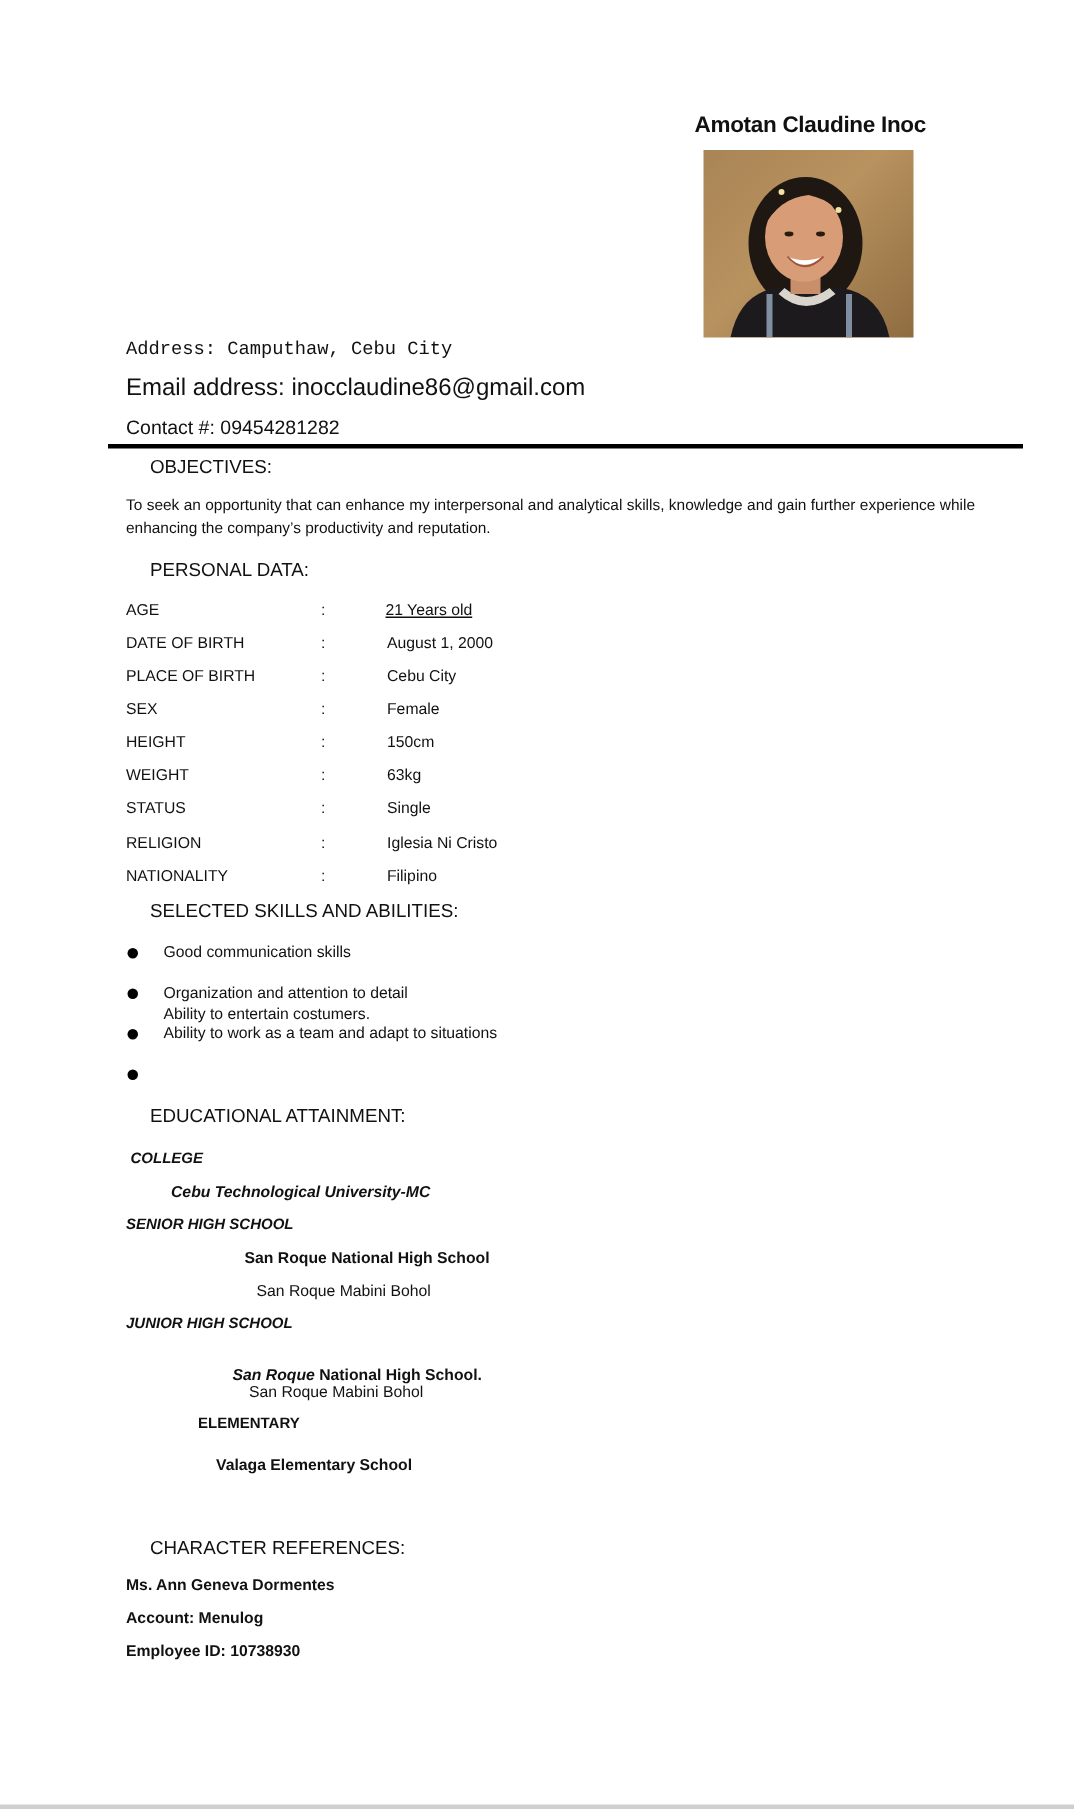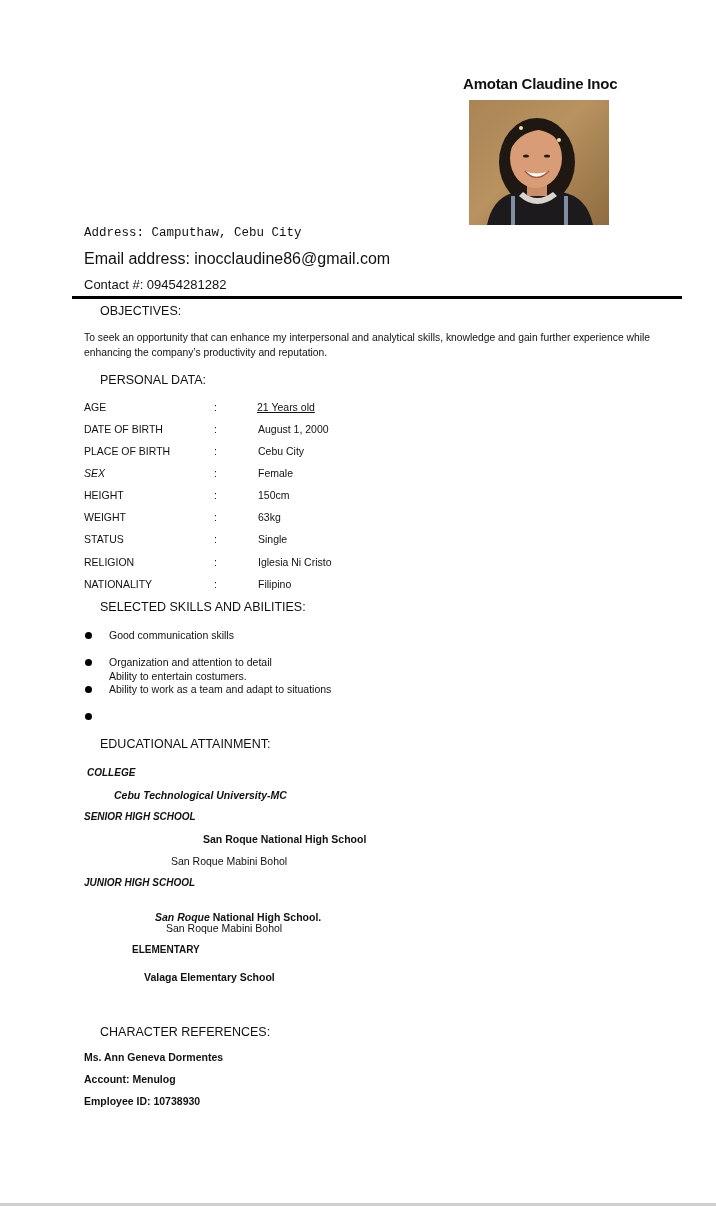--- a/index.html
+++ b/index.html
@@ -79,21 +79,21 @@
     <div class="abs pd-label" style="top:423px;">DATE OF BIRTH</div>
     <div class="abs pd-colon" style="top:423px;">:</div>
     <div class="abs pd-value" style="top:423px;left:258px;">August 1, 2000</div>
   </div>
   <div>
     <div class="abs pd-label" style="top:445px;">PLACE OF BIRTH</div>
     <div class="abs pd-colon" style="top:445px;">:</div>
     <div class="abs pd-value" style="top:445px;left:258px;">Cebu City</div>
   </div>
   <div>
-    <div class="abs pd-label" style="top:467px;font-style:italic;">SEX</div>
+    <div class="abs pd-label" style="top:467px;">SEX</div>
     <div class="abs pd-colon" style="top:467px;">:</div>
     <div class="abs pd-value" style="top:467px;left:258px;">Female</div>
   </div>
   <div>
     <div class="abs pd-label" style="top:489px;">HEIGHT</div>
     <div class="abs pd-colon" style="top:489px;">:</div>
     <div class="abs pd-value" style="top:489px;left:258px;">150cm</div>
   </div>
   <div>
     <div class="abs pd-label" style="top:511px;">WEIGHT</div>
@@ -128,21 +128,21 @@
   <div class="abs bullet" style="top:713px;"></div>
   <div class="abs skill" style="top:670px;">Ability to entertain costumers.</div>
 </div>
 
 <div class="abs h" style="top:737px;">EDUCATIONAL ATTAINMENT:</div>
 
 <div class="abs edu-level" style="left:87px;top:767px;">COLLEGE</div>
 <div class="abs edu-level" style="left:114px;top:789px;font-size:10.5px;">Cebu Technological University-MC</div>
 
 <div class="abs edu-level" style="left:84px;top:811px;">SENIOR HIGH SCHOOL</div>
-<div class="abs edu-school" style="left:163px;top:833px;margin-left:40px;">San Roque National High School</div>
+<div class="abs edu-school" style="left:163px;top:833px;">San Roque National High School</div>
 <div class="abs edu-addr" style="left:171px;top:855px;">San Roque Mabini Bohol</div>
 
 <div class="abs edu-level" style="left:84px;top:877px;">JUNIOR HIGH SCHOOL</div>
 <div class="abs edu-school" style="left:155px;top:900px;margin-top:11px;"><span style="font-style:italic;">San Roque</span><span> National High School.</span></div>
 <div class="abs edu-addr" style="left:166px;top:922px;">San Roque Mabini Bohol</div>
 
 <div class="abs edu-school" style="left:84px;top:944px;font-size:10px;padding-left:48px;">ELEMENTARY</div>
 <div class="abs edu-school" style="left:144px;top:971px;">Valaga Elementary School</div>
 
 <div class="abs h" style="top:1025px;">CHARACTER REFERENCES:</div>

